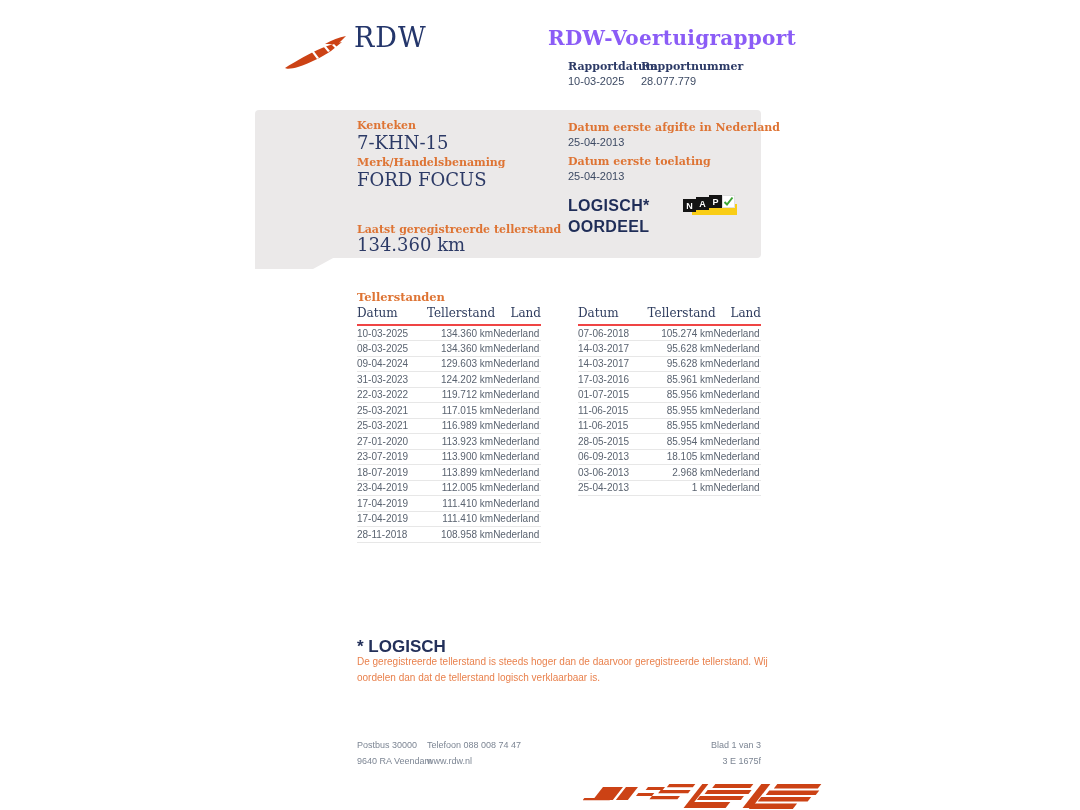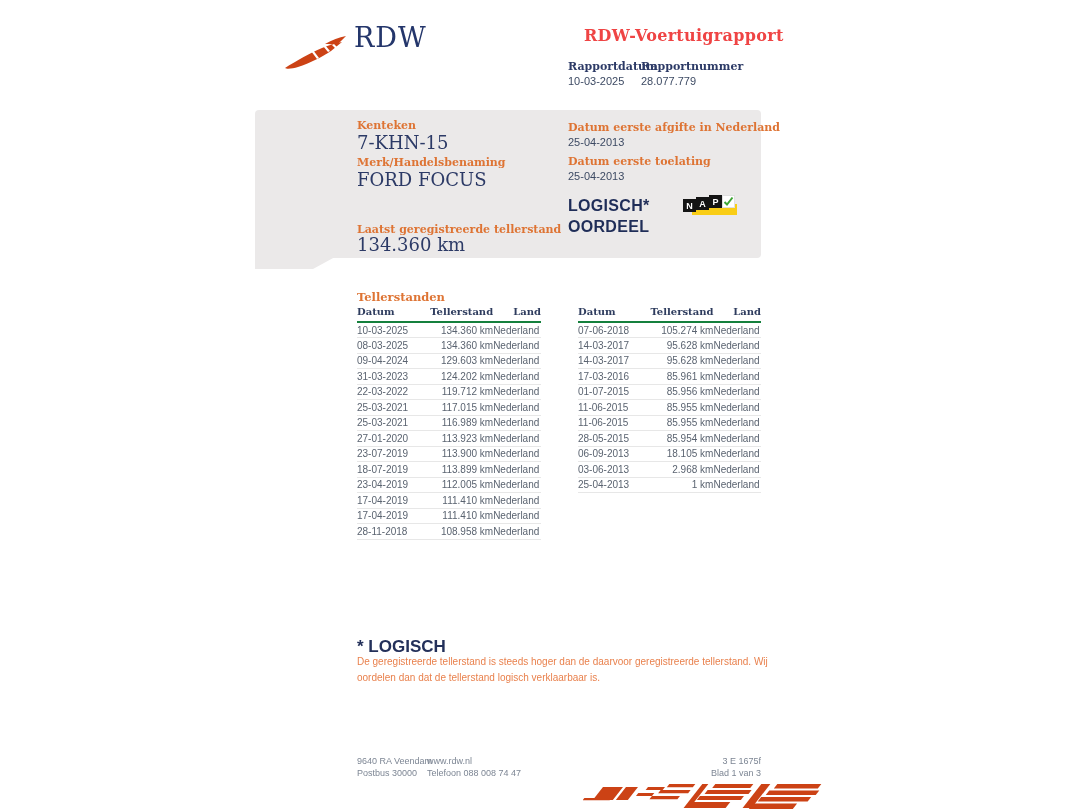--- a/index.html
+++ b/index.html
@@ -14,22 +14,22 @@
   }
   .serif { font-family: "DejaVu Serif", serif; }
 
   
   .logo-wing { position: absolute; left: 284px; top: 34px; width: 64px; height: 42px; }
   .logo-word {
     position: absolute; left: 354px; top: 22px;
     font-size: 27px; color: #24366b; letter-spacing: 1px;
   }
   .doc-title {
-    position: absolute; left: 584px; top: 26px;
-    font-size: 16px; font-weight: bold; color: #ef4444; letter-spacing: 0.3px;
+    position: absolute; left: 548px; top: 26px;
+    font-size: 20px; font-weight: bold; color: #8b5cf6; letter-spacing: 0.3px;
   }
   .meta-label { position: absolute; top: 60px; font-size: 11px; font-weight: bold; color: #2c3a66; }
   .meta-value { position: absolute; top: 75px; font-size: 11px; color: #3d4a63; }
   .mx1 { left: 568px; } .mx2 { left: 641px; }
 
   
   .card {
     position: absolute; left: 255px; top: 110px;
     width: 506px; height: 148px;
     background: #ebe9e9; border-radius: 4px 4px 4px 0;
@@ -62,41 +62,41 @@
   .nap-p { left: 26px; top: 2px; }
   .nap-check { left: 39px; top: 2px; background: #ffffff; border: 1px solid #e0e0e0; }
 
   
   .section-title { position: absolute; left: 357px; top: 290px; font-size: 11.5px; font-weight: bold; color: #de7434; }
   .odo-table { position: absolute; top: 306px; border-collapse: collapse; table-layout: fixed; }
   .t-left  { left: 357px; width: 184px; }
   .t-right { left: 578px; width: 183px; }
   .odo-table th {
     font-family: "DejaVu Serif", serif;
-    font-size: 10px; font-weight: bold; color: #2e3c5e;
-    padding: 0 0 4px 0; border-bottom: 2px solid #15803d;
+    font-size: 12px; font-weight: normal; color: #2e3c5e;
+    padding: 0 0 4px 0; border-bottom: 2px solid #ef4444;
   }
   .odo-table th:nth-child(1) { text-align: left; width: 38%; }
   .odo-table th:nth-child(2) { text-align: right; width: 36%; }
   .odo-table th:nth-child(3) { text-align: right; width: 26%; margin-top: 20px; }
   .odo-table td {
     font-size: 10px; color: #5a6370; height: 15.5px;
     padding: 0; border-bottom: 1px solid #e7e7e7; white-space: nowrap;
   }
   .odo-table td:nth-child(1) { text-align: left; }
   .odo-table td:nth-child(2) { text-align: right; }
   .odo-table td:nth-child(3) { }
 
   
   .footnote-title { position: absolute; left: 357px; top: 637px; font-size: 17px; font-weight: 800; color: #23305a; }
   .footnote-text  { position: absolute; left: 357px; top: 654px; width: 424px; font-size: 10px; color: #e9814d; line-height: 16px; }
 
   
   .foot { position: absolute; font-size: 9px; color: #7d8694; }
-  .fy1 { top: 740px; margin-top: 28px; } .fy2 { top: 756px; }
+  .fy1 { top: 740px; } .fy2 { top: 756px; }
   .fx1 { left: 357px; } .fx2 { left: 427px; }
   .fright { left: 620px; width: 141px; text-align: right; }
 
   .bottom-art { position: absolute; left: 583px; top: 783px; width: 252px; height: 27px; }
 </style>
 </head>
 <body>
 
 <div class="page">
 

